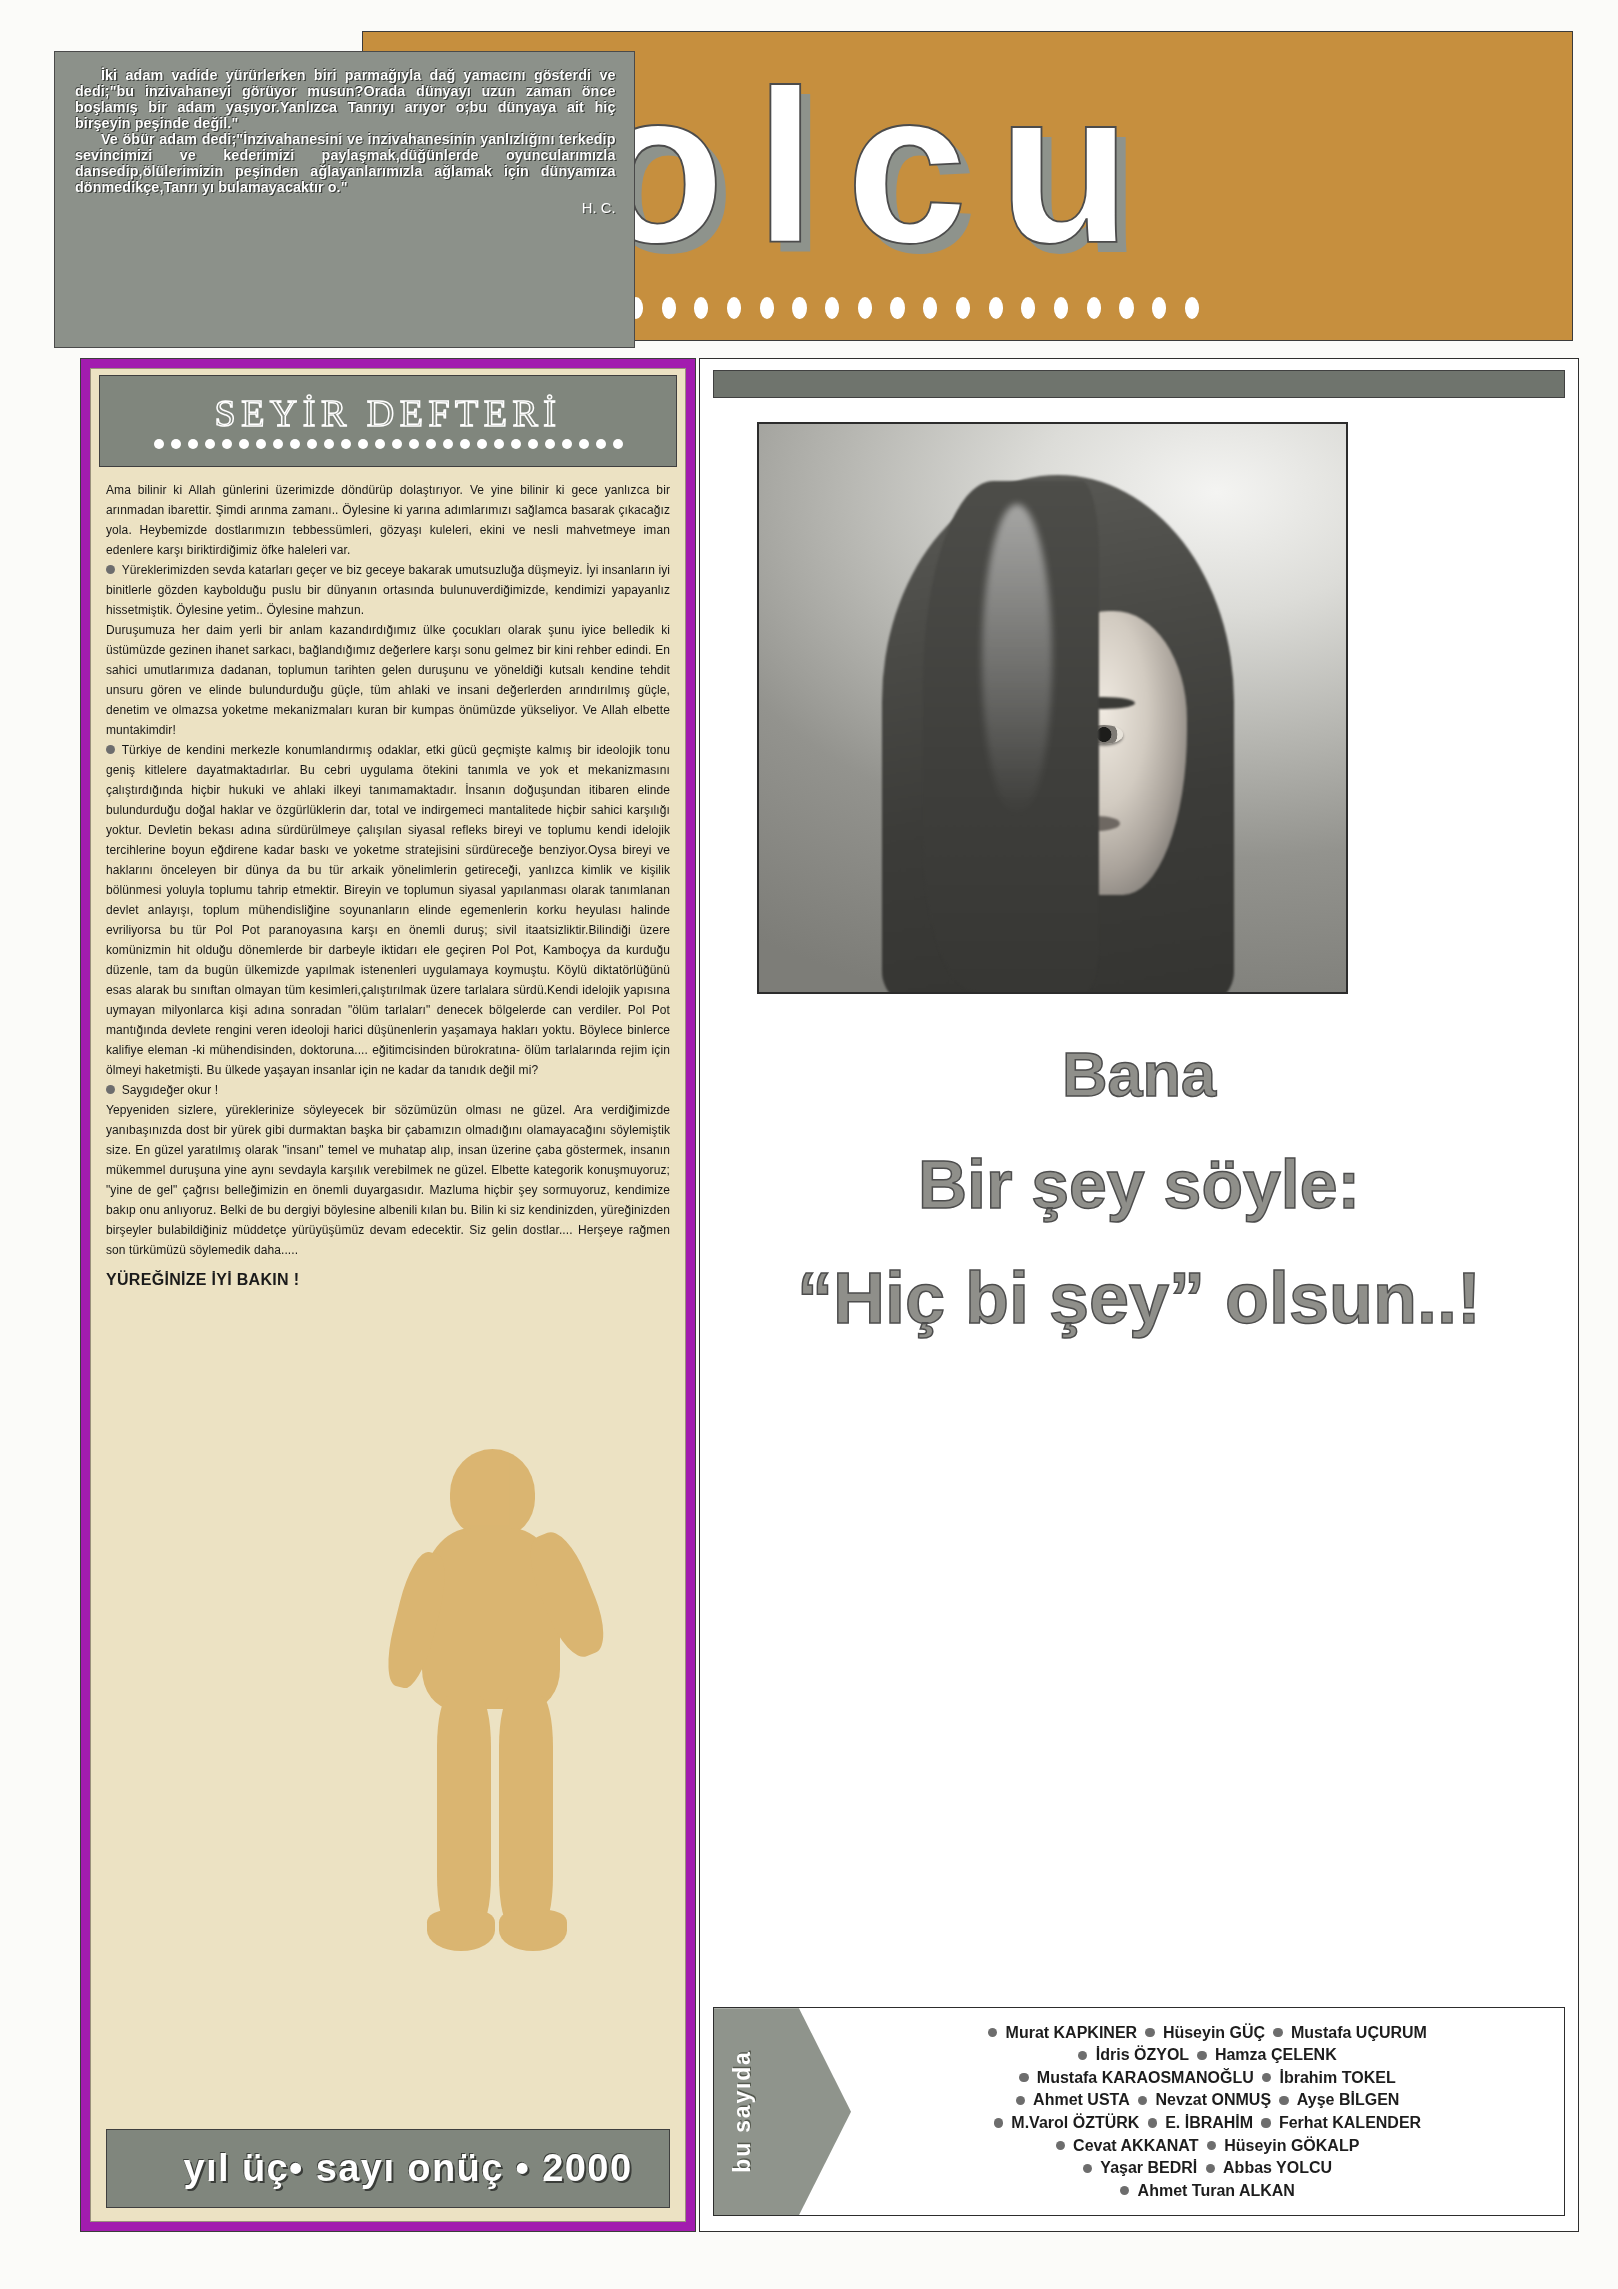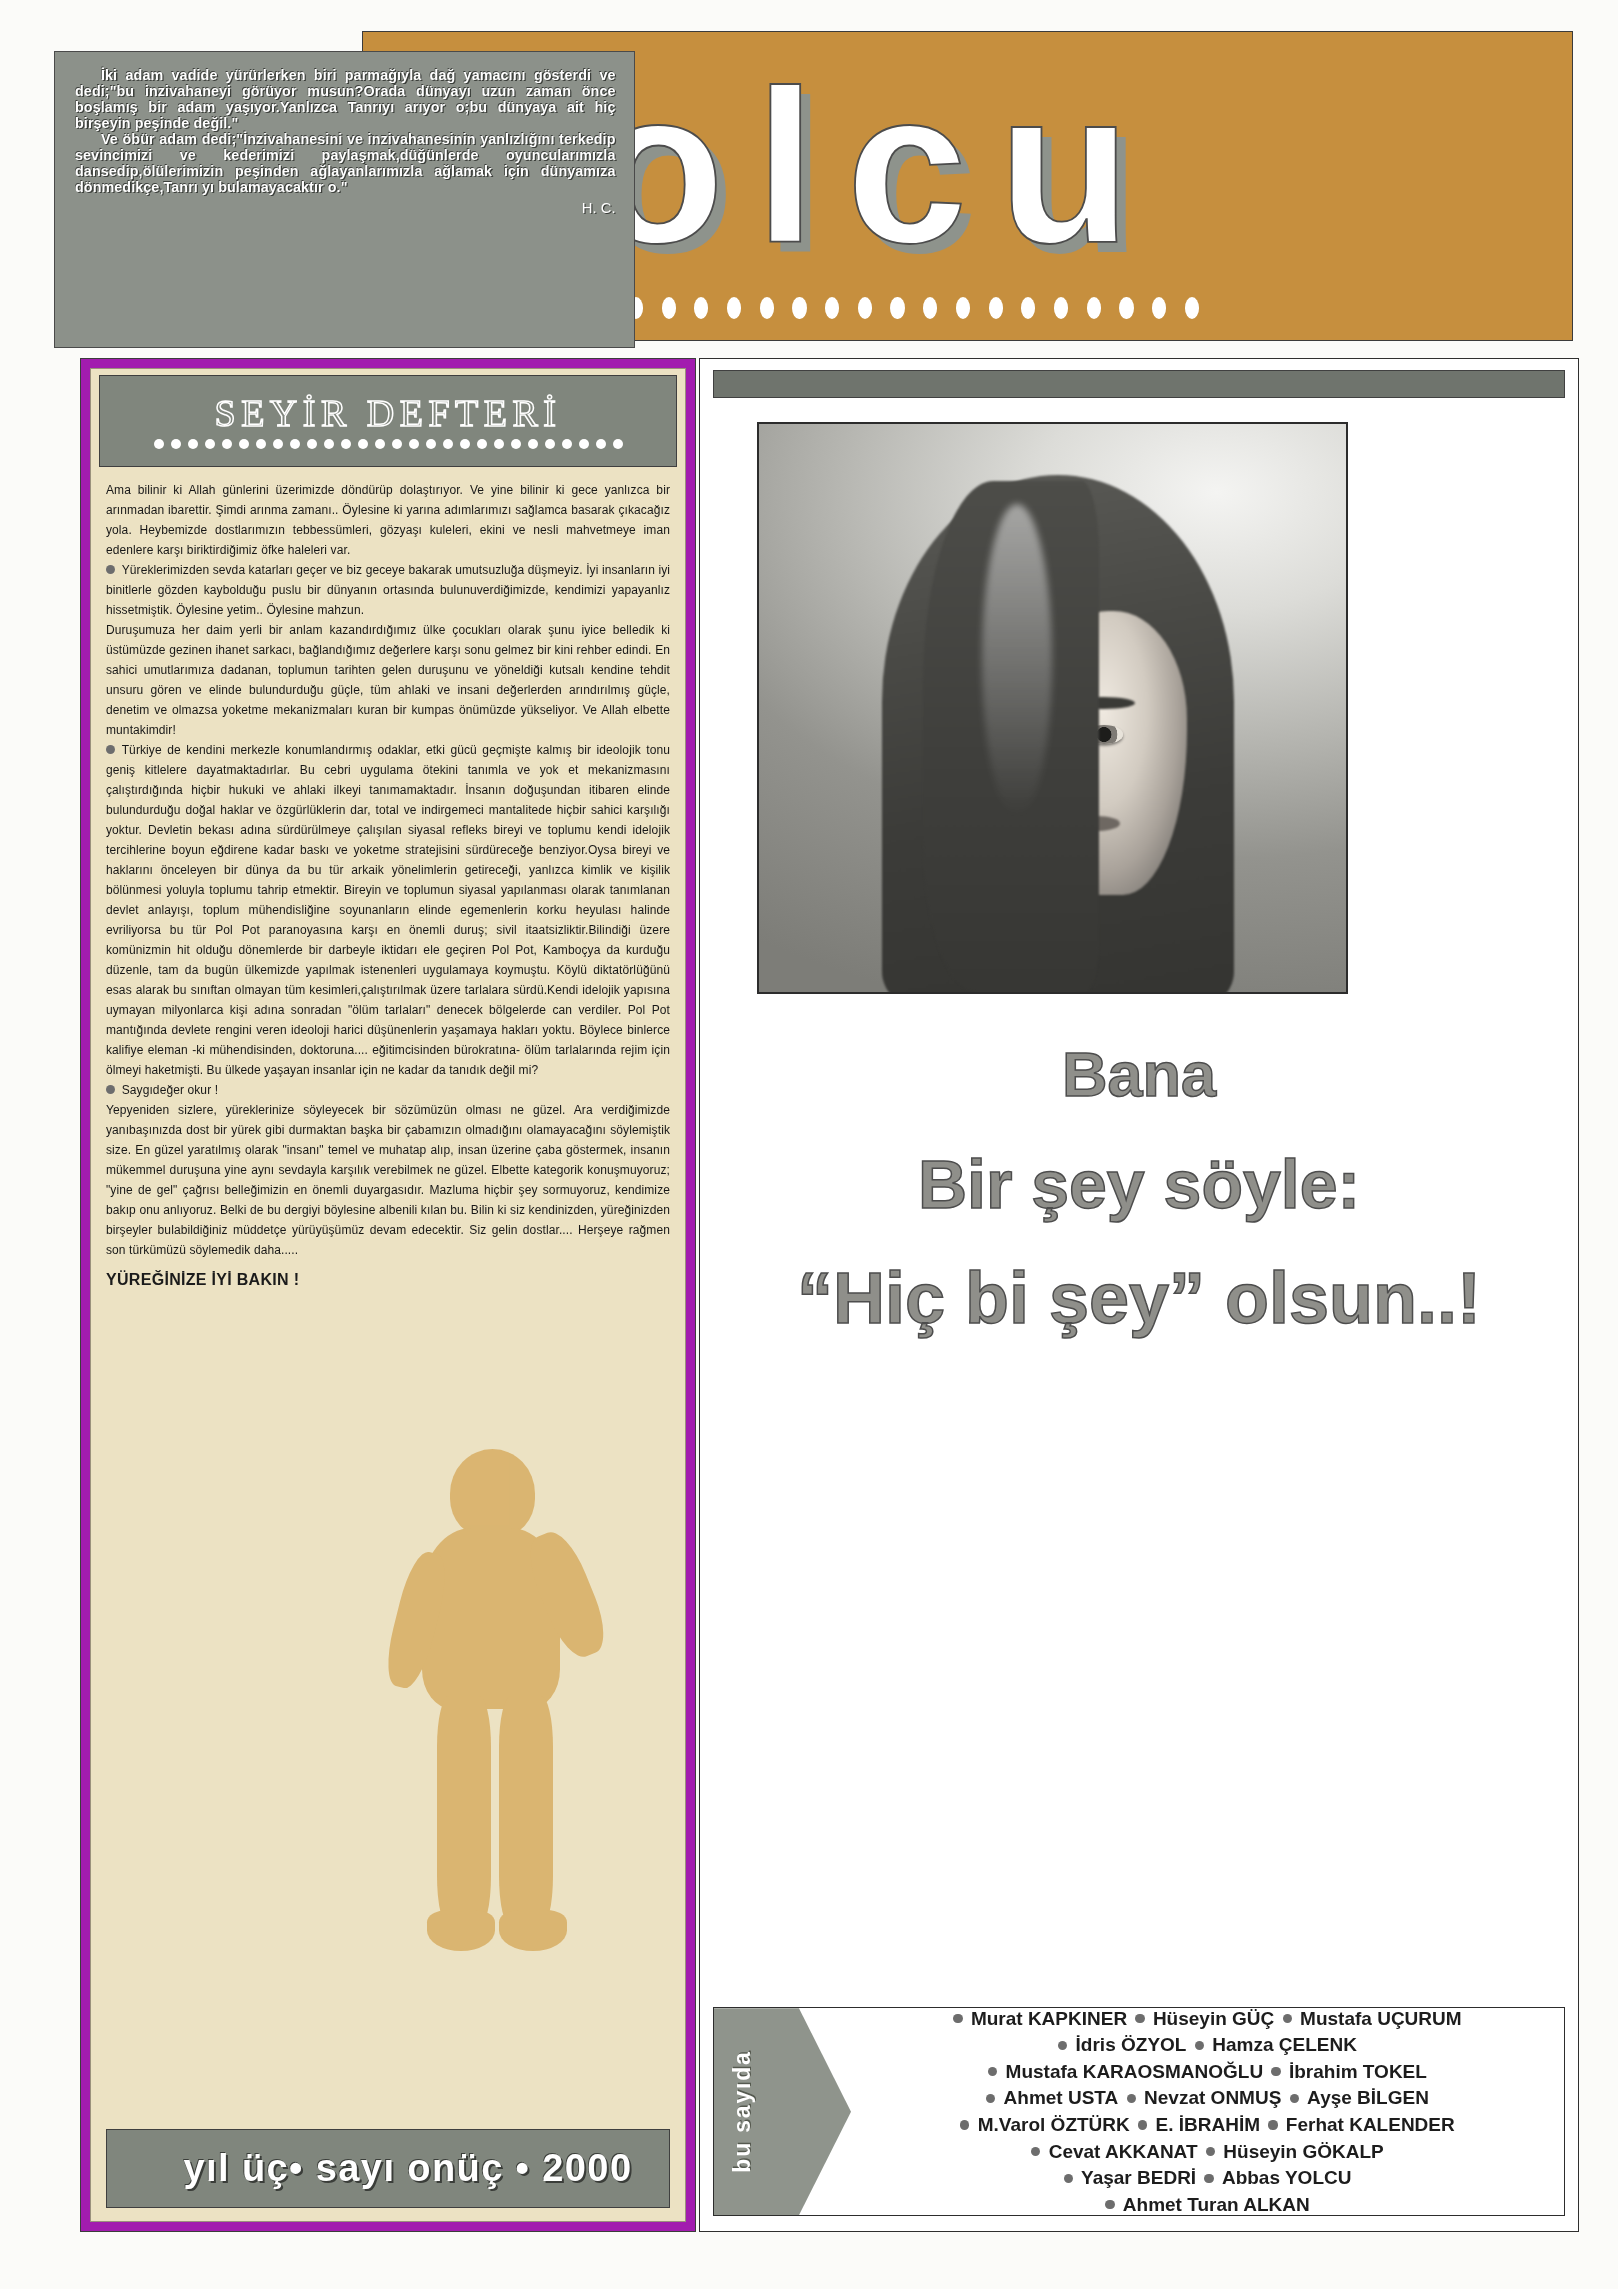--- a/index.html
+++ b/index.html
@@ -267,21 +267,21 @@
     color:#ffffff;
     font-size:23px;font-weight:700;letter-spacing:1.8px;
     text-shadow:1.5px 1.5px 0 #55594f;
   }
   .contrib-list{
     flex:1;display:flex;flex-direction:column;align-items:center;
     justify-content:center;gap:4.6px;padding:7.4px 9.2px;
   }
   .crow{
     display:flex;align-items:center;justify-content:space-between;gap:8.3px;
-    font-size:19px;font-weight:700;color:#1d1d1d;white-space:nowrap;
+    font-size:16px;font-weight:700;color:#1d1d1d;white-space:nowrap;
   }
   .cdot{display:inline-block;width:9.2px;height:9.2px;border-radius:50%;background:#6d6d6d;}
 </style>
 </head>
 <body>
 
 <div class="page">
 
   <div class="top-band">
 

